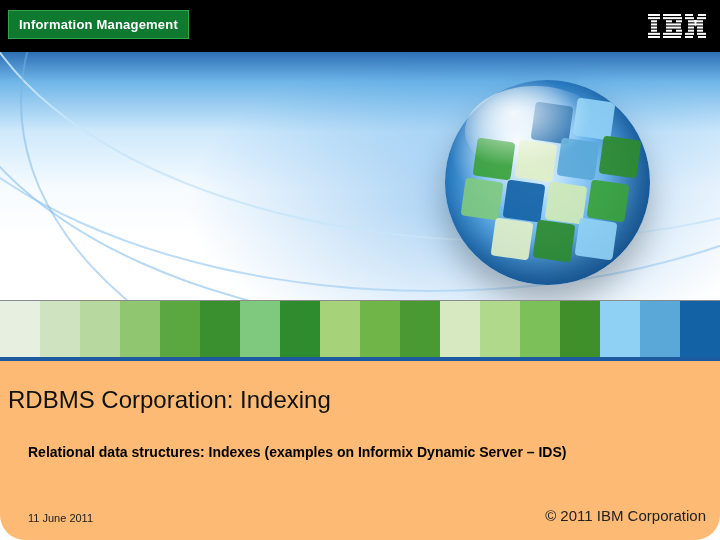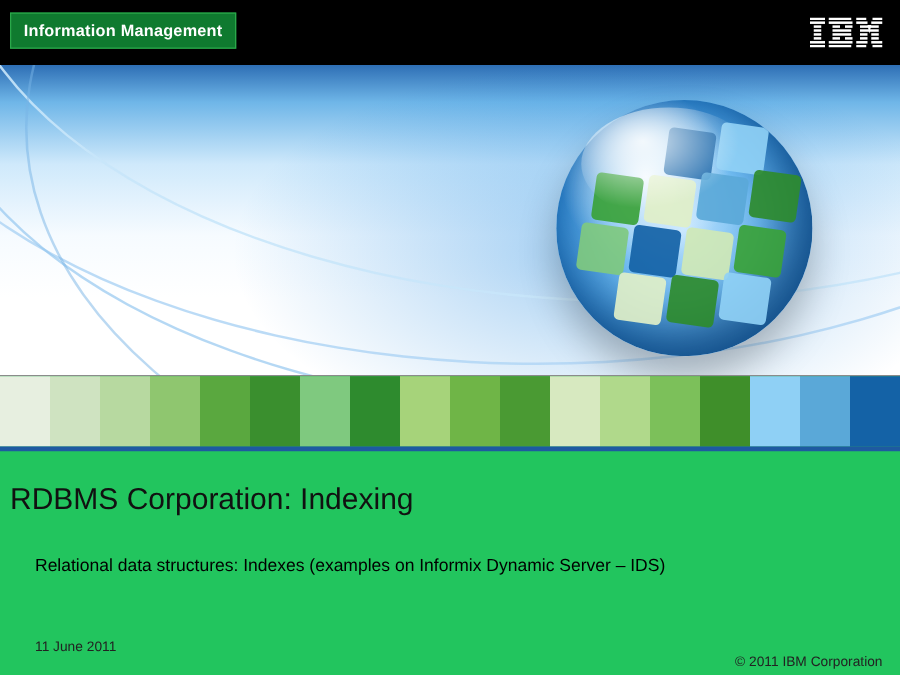--- a/index.html
+++ b/index.html
@@ -1,17 +1,17 @@
 <!DOCTYPE html>
 <html><head>
 <meta charset="utf-8">
 <style>
   * { margin: 0; padding: 0; box-sizing: border-box; }
   html, body { width: 720px; height: 540px; overflow: hidden; font-family: Arial, Helvetica, sans-serif; }
-  .slide { width: 720px; height: 540px; position: relative; background: #22c55e; }
+  .slide { width: 720px; height: 540px; position: relative; background: #fdba74; border-radius: 25px; }
 
   
   .topbar { position: absolute; top: 0; left: 0; width: 720px; height: 52px; background: #000; }
   .badge { position: absolute; left: 8px; top: 10px; background: #0f7a2f; color: #fff; font-size: 13px; font-weight: bold; padding: 6px 10px; border: 1px solid #2aa84a; letter-spacing: 0.2px; }
   .ibm-logo { position: absolute; right: 14px; top: 14px; }
 
   
   .hero { position: absolute; top: 52px; left: 0; width: 720px; height: 248px; overflow: hidden;
           background:
             radial-gradient(ellipse 420px 220px at 480px 150px, rgba(0,120,220,0.35), rgba(0,120,220,0) 70%),
@@ -40,23 +40,23 @@
 
   
   .band-wrap { position: absolute; top: 300px; left: 0; width: 720px; }
   .rule { height: 1px; background: #8b8b8b; width: 720px; }
   .band { height: 56px; width: 720px; display: flex; }
   .cell { flex: 1 0 auto; height: 56px; }
   .rule2 { height: 4px; background: linear-gradient(#1e5aa0,#1e5aa0); width: 720px; }
 
   
   .title { position: absolute; left: 8px; top: 386px; font-size: 24px; color: #111; font-weight: 400; }
-  .subtitle { position: absolute; left: 28px; top: 444px; font-size: 14px; font-weight: normal; color: #000; }
+  .subtitle { position: absolute; left: 28px; top: 444px; font-size: 14px; font-weight: bold; color: #000; }
   .date { position: absolute; left: 28px; bottom: 16px; font-size: 11px; color: #222; }
-  .copyright { position: absolute; right: 14px; bottom: 4px; font-size: 11px; color: #222; margin-left: 44px; }
+  .copyright { position: absolute; right: 14px; bottom: 16px; font-size: 15px; color: #222; margin-left: 44px; }
 </style>
 </head>
 <body>
 
 <div class="slide">
 
   <div class="topbar">
     <div class="badge">Information Management</div>
     <svg class="ibm-logo" width="58" height="24" viewBox="0 0 58 24" aria-label="IBM">
       <g fill="#ffffff">

